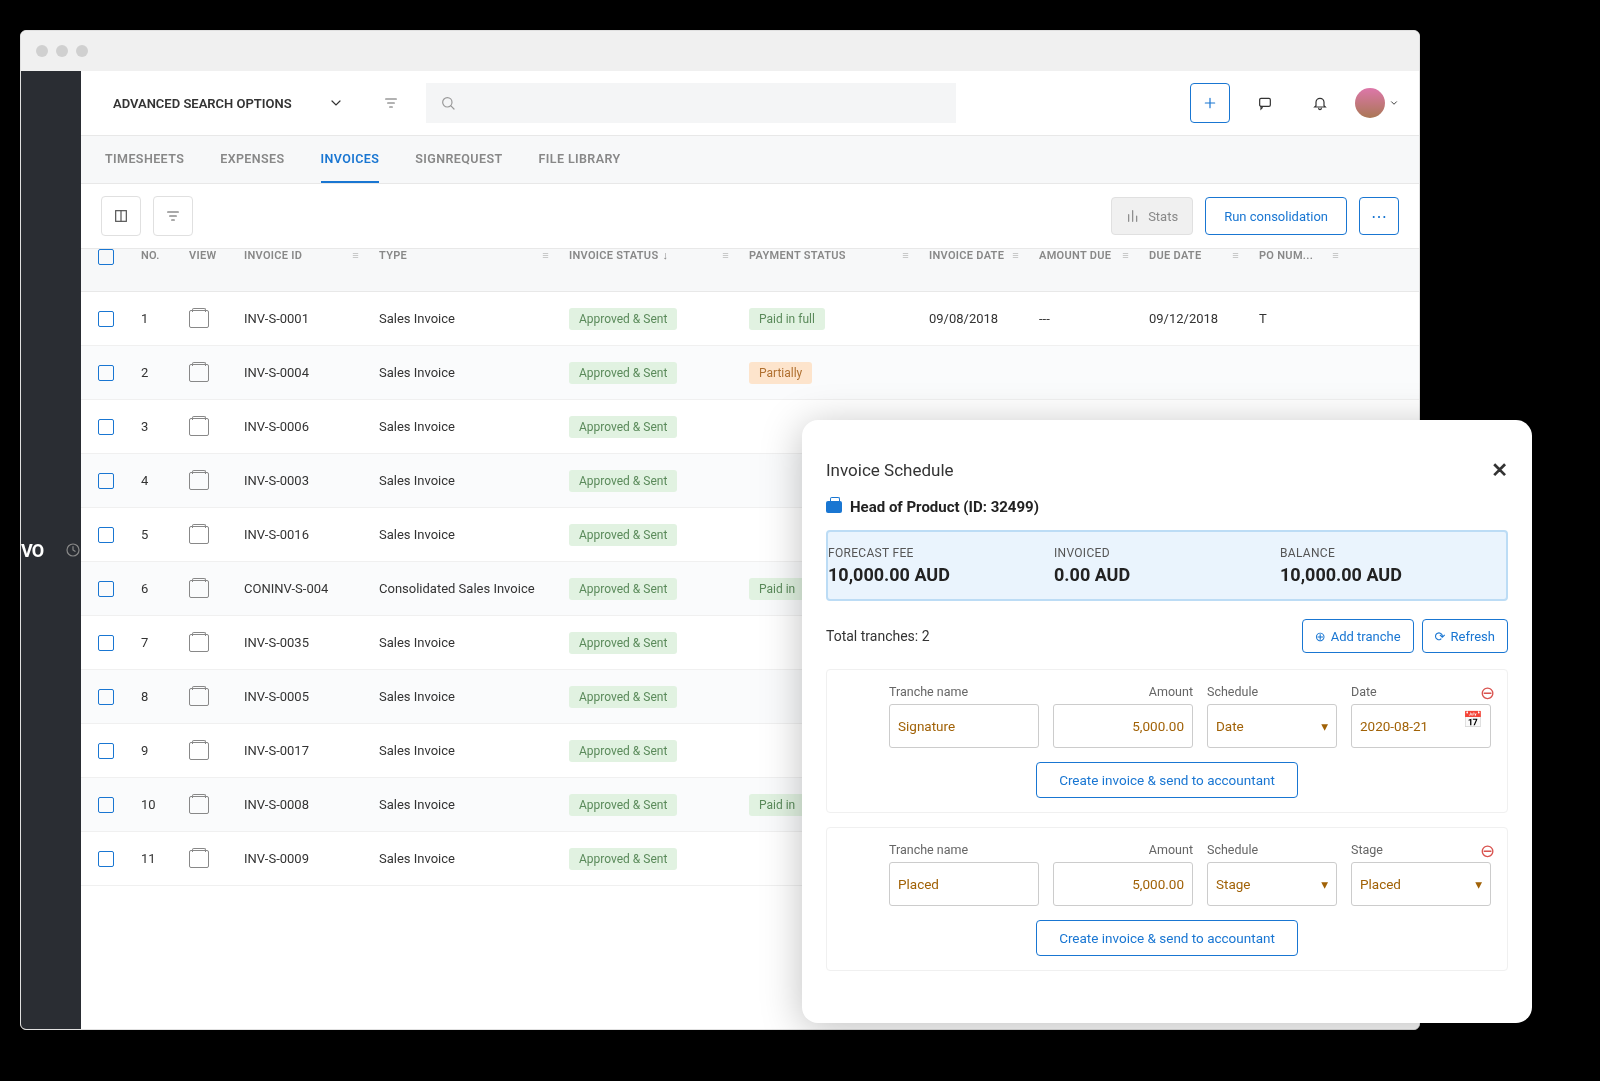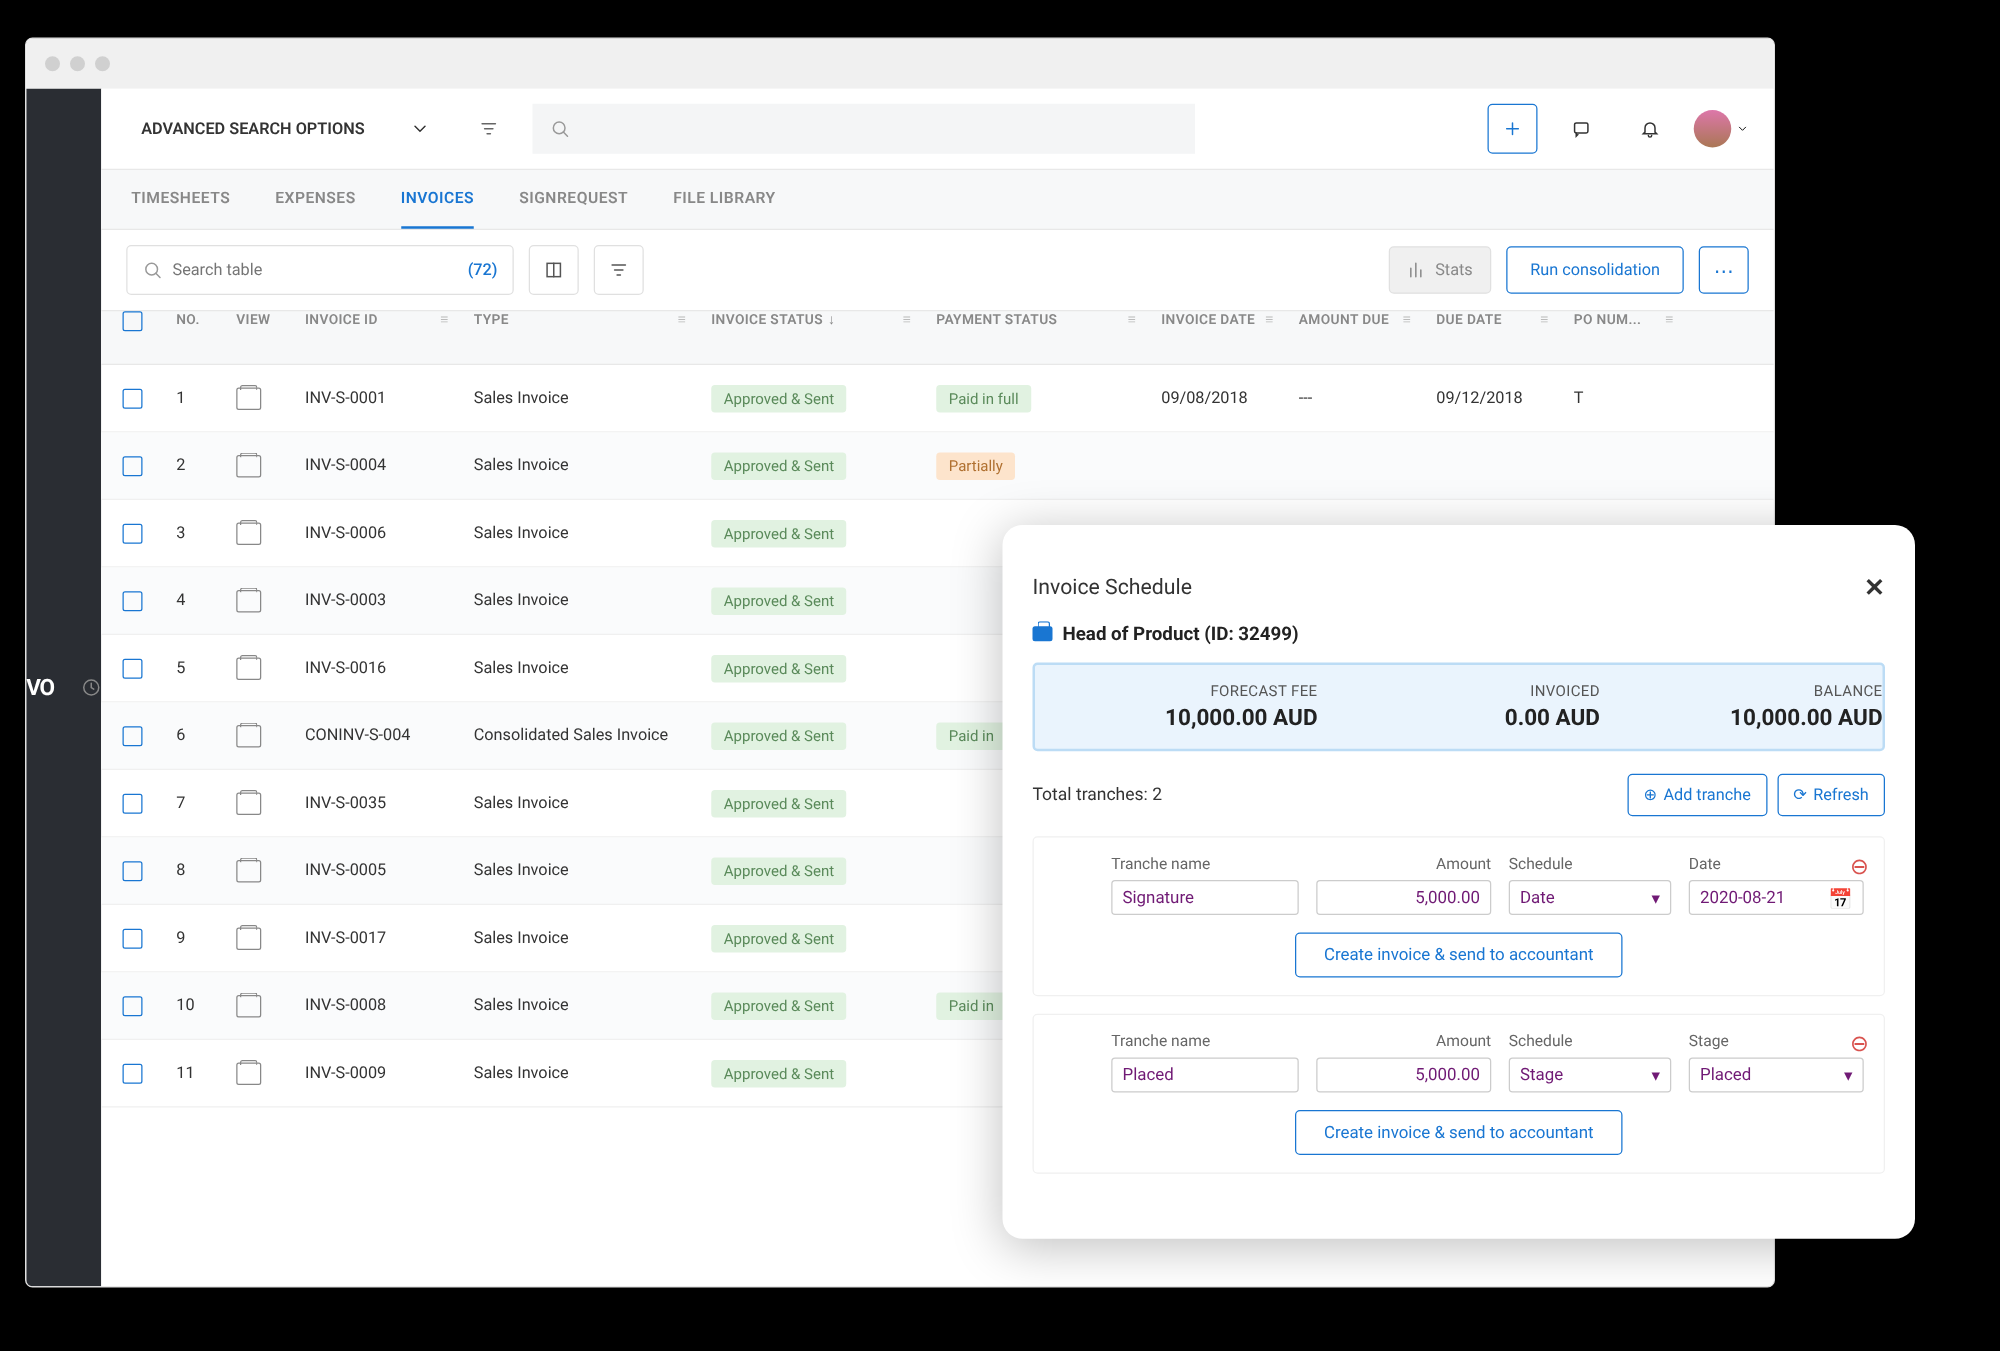--- a/index.html
+++ b/index.html
@@ -72,35 +72,35 @@
 
 .modal { position: absolute; left: 802px; top: 420px; width: 730px; background: #fff; box-shadow: 0 6px 40px rgba(0,0,0,0.25); border-radius: 16px; padding: 38px 24px; }
 .modal-head { display: flex; justify-content: space-between; align-items: center; margin-bottom: 16px; }
 .modal-title { font-size: 17px; font-weight: 400; color: #333; }
 .close-x { font-size: 20px; font-weight: 700; cursor: pointer; color: #333; }
 .job-row { display: flex; align-items: center; gap: 8px; font-size: 15px; font-weight: 700; color: #222; margin-bottom: 14px; }
 .brief-icon { width: 16px; height: 12px; background: #1976d2; border-radius: 2px; position: relative; }
 .brief-icon::before { content:""; position:absolute; top:-4px; left:4px; width:8px; height:4px; border:1.5px solid #1976d2; border-bottom:none; border-radius:2px 2px 0 0; }
 
 .summary { border: 2px solid #bcdcf5; background: #eaf4fd; border-radius: 4px; display: flex; padding: 14px 0; margin-bottom: 18px; }
-.sum-col { flex: 1; text-align: right; }
+.sum-col { flex: 1; text-align: left; }
 .sum-label { font-size: 12px; color: #555; letter-spacing: 0.3px; margin-bottom: 4px; }
 .sum-val { font-size: 18px; font-weight: 700; color: #222; }
 
 .tranche-bar { display: flex; align-items: center; margin-bottom: 16px; }
 .tranche-count { font-size: 14px; color: #333; }
 .tb-flex2 { flex: 1; }
 .outline-btn { height: 34px; padding: 0 12px; border: 1px solid #1976d2; border-radius: 4px; color: #1976d2; font-size: 13px; display: flex; align-items: center; gap: 5px; cursor: pointer; margin-left: 8px; }
 
 .tranche { border: 1px solid #f0f0f0; border-radius: 4px; padding: 14px; margin-bottom: 14px; position: relative; }
 .del-btn { position: absolute; right: 12px; top: 12px; color: #d9534f; cursor: pointer; font-size: 18px; }
 .fields { display: flex; gap: 14px; margin-bottom: 14px; }
 .field { display: flex; flex-direction: column; gap: 5px; }
 .field label { font-size: 12.5px; color: #666; }
-.field input, .field .select { height: 28px; border: 1px solid #ccc; border-radius: 3px; padding: 0 8px; font-size: 13.5px; color: #701a75; background: #fff; }
+.field input, .field .select { height: 44px; border: 1px solid #ccc; border-radius: 3px; padding: 0 8px; font-size: 13.5px; color: #a16207; background: #fff; }
 .field .select { display: flex; align-items: center; justify-content: space-between; cursor: pointer; }
 .f-name { width: 150px; margin-left: 48px; }
 .f-amt { width: 140px; text-align: right; }
 .f-amt input { text-align: right; }
 .f-sched { width: 130px; }
 .f-date { width: 140px; position: relative; }
 .cal-icon { position: absolute; right: 8px; top: 26px; color: #555; }
 .create-btn { margin: 0 auto; display: block; height: 36px; padding: 0 22px; border: 1px solid #1976d2; border-radius: 4px; color: #1976d2; background: #fff; font-size: 13.5px; cursor: pointer; }
 
 svg.i { width: 16px; height: 16px; stroke: currentColor; fill: none; stroke-width: 1.8; stroke-linecap: round; }
@@ -247,28 +247,20 @@
 
       <div class="tabs" id="tabs">
           <div class="tab">TIMESHEETS</div>
           <div class="tab">EXPENSES</div>
           <div class="tab active">INVOICES</div>
           <div class="tab">SIGNREQUEST</div>
           <div class="tab">FILE LIBRARY</div>
         </div>
 
       <div class="toolbar">
-        <div class="tablesearch">
-          <svg class="i" viewBox="0 0 24 24">
-              <circle cx="11" cy="11" r="7"></circle>
-              <path d="M21 21l-5-5"></path>
-            </svg>
-          <input placeholder="Search table" style="">
-          <span class="count">(72)</span>
-        </div>
         <div class="sq-btn">
             <svg class="i" viewBox="0 0 24 24">
               <rect x="4" y="4" width="16" height="16"></rect>
               <path d="M12 4v16"></path>
             </svg>
           </div>
         <div class="sq-btn">
             <svg class="i" viewBox="0 0 24 24">
               <path d="M4 6h16M7 12h10M10 18h4"></path>
             </svg>

